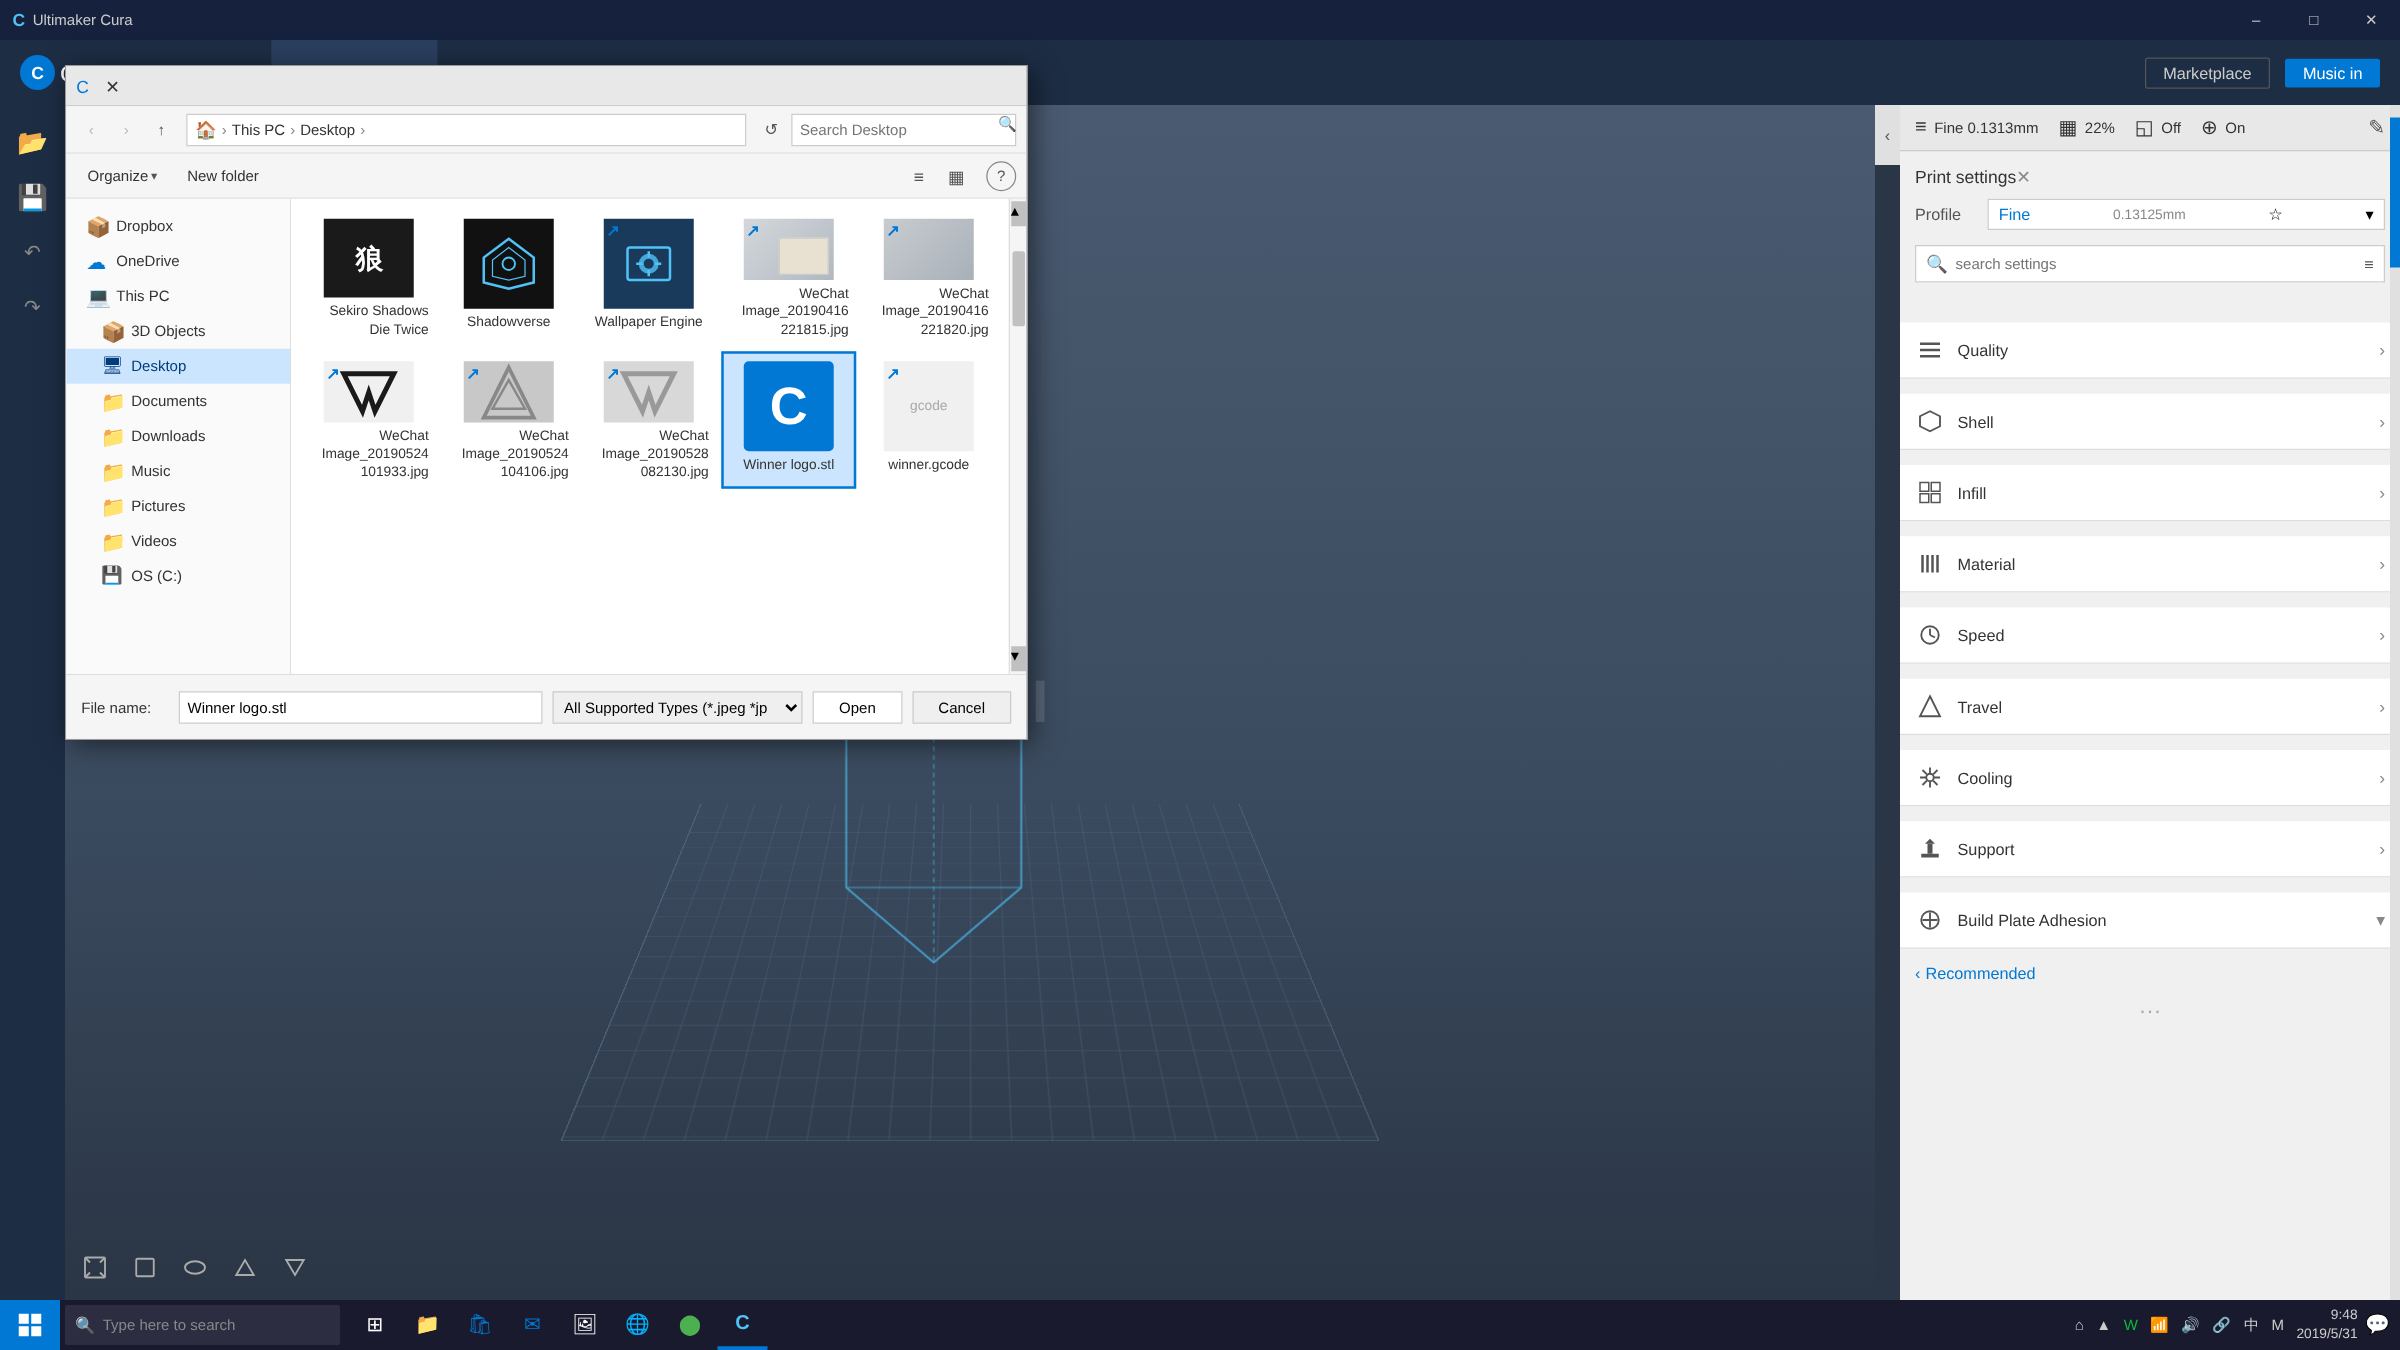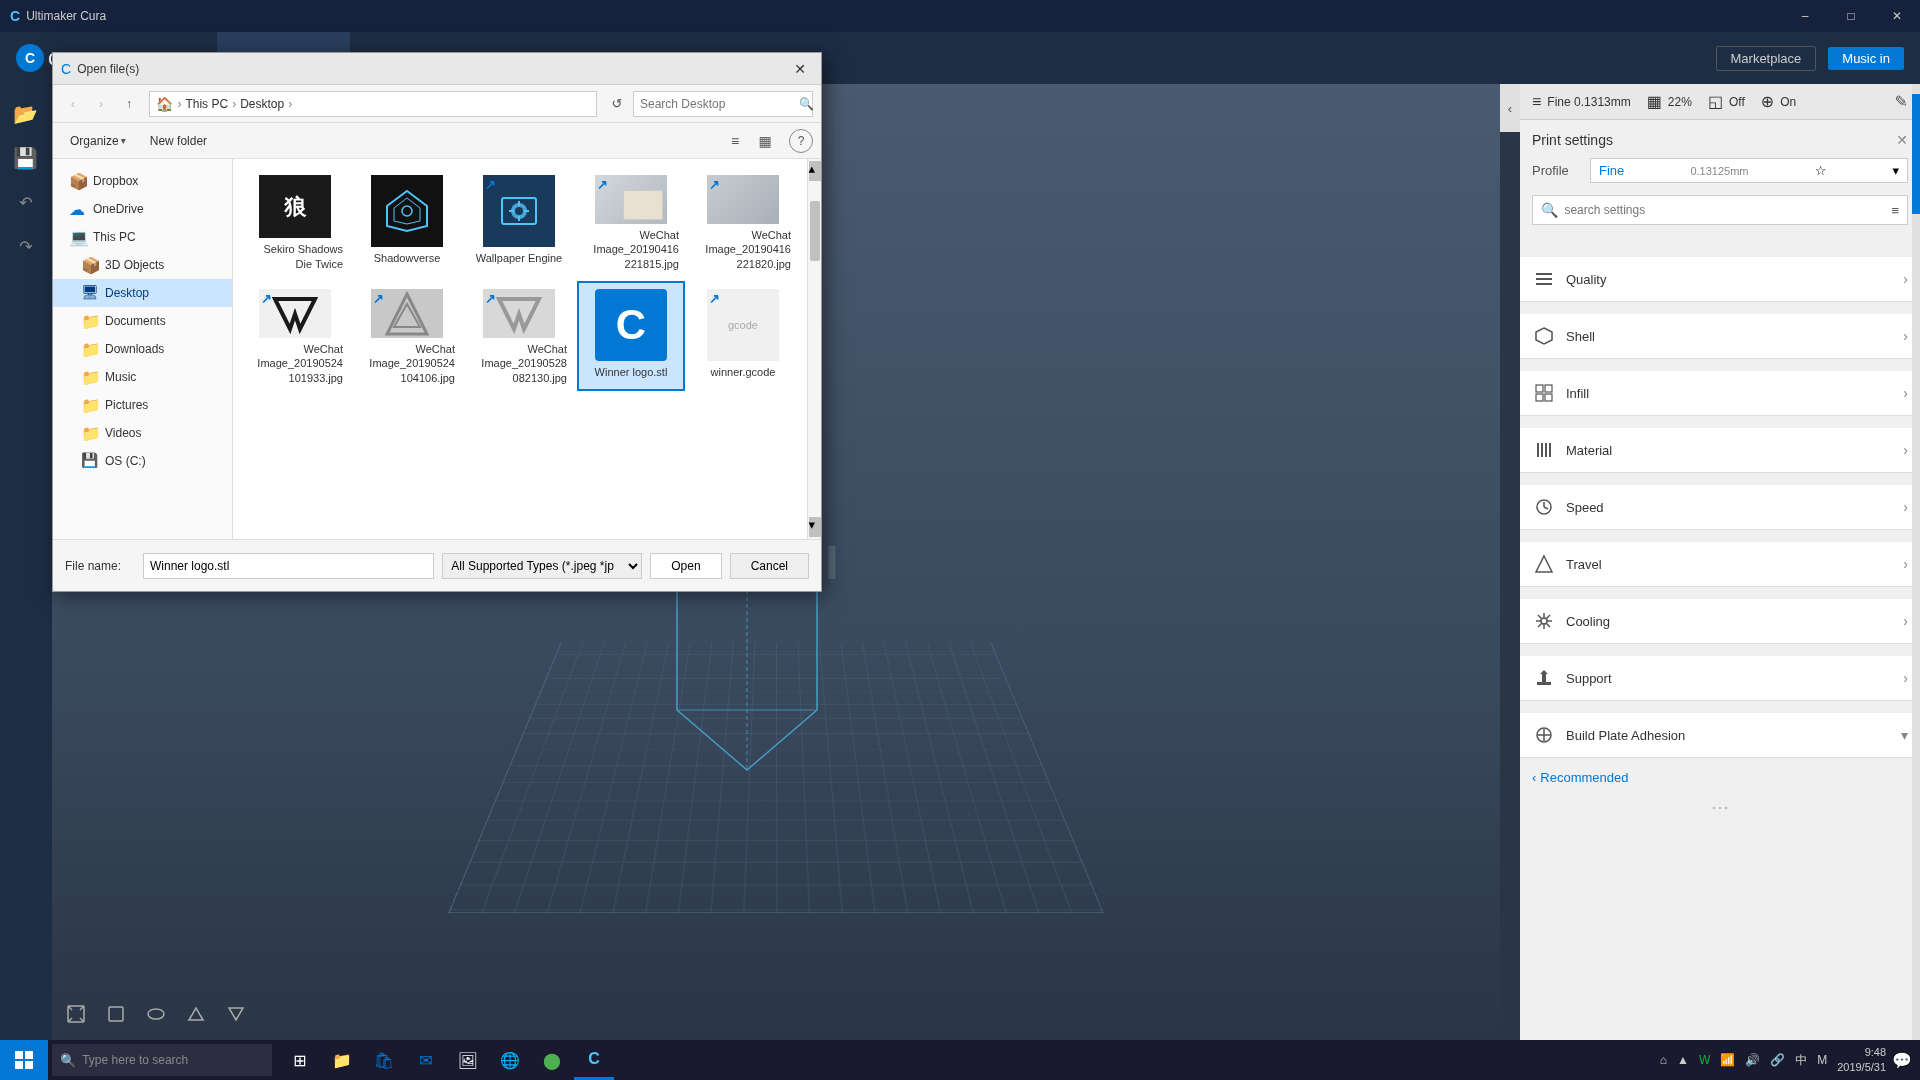--- a/index.html
+++ b/index.html
@@ -44,21 +44,21 @@
 
     
     .right-panel { position: absolute; top: 84px; right: 0; width: 400px; height: 956px; background: #f0f0f0; display: flex; flex-direction: column; }
     .right-panel-top { background: #e8e8e8; padding: 8px 12px; display: flex; align-items: center; gap: 16px; border-bottom: 1px solid #ccc; }
     .panel-top-item { display: flex; align-items: center; gap: 6px; font-size: 12px; color: #333; }
     .panel-collapse { margin-left: auto; cursor: pointer; color: #555; font-size: 16px; }
     .right-panel-content { flex: 1; overflow: hidden; }
 
     
     .print-settings { padding: 12px; }
-    .print-settings-title { font-size: 14px; color: #333; font-weight: 500; margin-bottom: 10px; display: flex; align-items: center; justify-content: space-between; }
+    .print-settings-title { font-size: 14px; color: #333; font-weight: 500; margin-bottom: 10px; display: flex; align-items: center; }
     .profile-row { display: flex; align-items: center; gap: 8px; margin-bottom: 12px; }
     .profile-label { color: #555; font-size: 13px; min-width: 50px; }
     .profile-value { flex: 1; background: white; border: 1px solid #ccc; padding: 4px 8px; font-size: 13px; display: flex; align-items: center; justify-content: space-between; }
     .search-settings { background: white; border: 1px solid #ccc; padding: 6px 8px; display: flex; align-items: center; gap: 6px; margin-bottom: 8px; }
     .search-settings input { border: none; outline: none; flex: 1; font-size: 12px; color: #333; }
     .search-icon-small { color: #888; font-size: 14px; }
     .settings-menu-icon { margin-left: auto; color: #555; cursor: pointer; }
 
     .settings-list { }
     .settings-item { display: flex; align-items: center; padding: 10px 12px; border-bottom: 1px solid #ddd; cursor: pointer; background: white; margin-top: 12px; }
@@ -83,21 +83,21 @@
     .dialog-titlebar { background: #e8e8e8; height: 32px; display: flex; align-items: center; padding: 0 8px; border-bottom: 1px solid #ccc; }
     .dialog-title-text { flex: 1; font-size: 12px; color: #333; }
     .dialog-close-btn { width: 26px; height: 26px; display: flex; align-items: center; justify-content: center; cursor: pointer; color: #333; font-size: 14px; }
 
     
     .dialog-navbar { height: 38px; background: #f5f5f5; border-bottom: 1px solid #ddd; display: flex; align-items: center; padding: 0 8px; gap: 4px; }
     .nav-btn { width: 24px; height: 24px; display: flex; align-items: center; justify-content: center; cursor: pointer; color: #555; font-size: 12px; border-radius: 2px; }
     .nav-btn.disabled { color: #bbb; cursor: default; }
     .breadcrumb-bar { flex: 1; background: white; border: 1px solid #ccc; height: 26px; display: flex; align-items: center; padding: 0 6px; gap: 4px; font-size: 12px; color: #333; margin: 0 4px; }
     .breadcrumb-sep { color: #888; }
-    .search-bar { width: 180px; height: 26px; background: white; border: 1px solid #ccc; display: flex; align-items: center; padding: 0 6px; gap: 4px; }
+    .search-bar { width: 180px; height: 26px; background: white; border: 1px solid #ccc; display: flex; padding: 0 6px; gap: 4px; }
     .search-bar input { border: none; outline: none; flex: 1; font-size: 12px; }
     .search-bar-icon { color: #555; font-size: 12px; }
     .refresh-btn { width: 24px; height: 24px; display: flex; align-items: center; justify-content: center; cursor: pointer; color: #555; }
 
     
     .dialog-toolbar { height: 36px; background: #f5f5f5; border-bottom: 1px solid #ddd; display: flex; align-items: center; padding: 0 8px; gap: 6px; }
     .organize-btn { display: flex; align-items: center; gap: 2px; padding: 3px 8px; font-size: 12px; color: #333; cursor: pointer; border: 1px solid transparent; }
     .organize-chevron { font-size: 10px; color: #555; }
     .new-folder-btn { padding: 3px 8px; font-size: 12px; color: #333; cursor: pointer; border: 1px solid transparent; }
     .view-btns { margin-left: auto; display: flex; gap: 2px; }
@@ -402,21 +402,20 @@
     <svg width="24" height="24" viewBox="0 0 24 24" fill="none" stroke="#aaa" stroke-width="1.5">
         <polygon points="5,6 12,18 19,6"></polygon>
       </svg>
   </div>
 </div>
 
 <div class="dialog-overlay">
 
   <div class="dialog-titlebar">
     <span style="font-size:14px;margin-right:6px;color:#0078d4;">C</span>
-    <span class="dialog-title-text">Open file(s)</span>
     <div class="dialog-close-btn">✕</div>
   </div>
 
   <div class="dialog-navbar">
     <div class="nav-btn disabled">‹</div>
     <div class="nav-btn disabled">›</div>
     <div class="nav-btn">↑</div>
     <div class="breadcrumb-bar">
       <span style="color:#0078d4;font-size:14px;">🏠</span>
       <span class="breadcrumb-sep">›</span>

